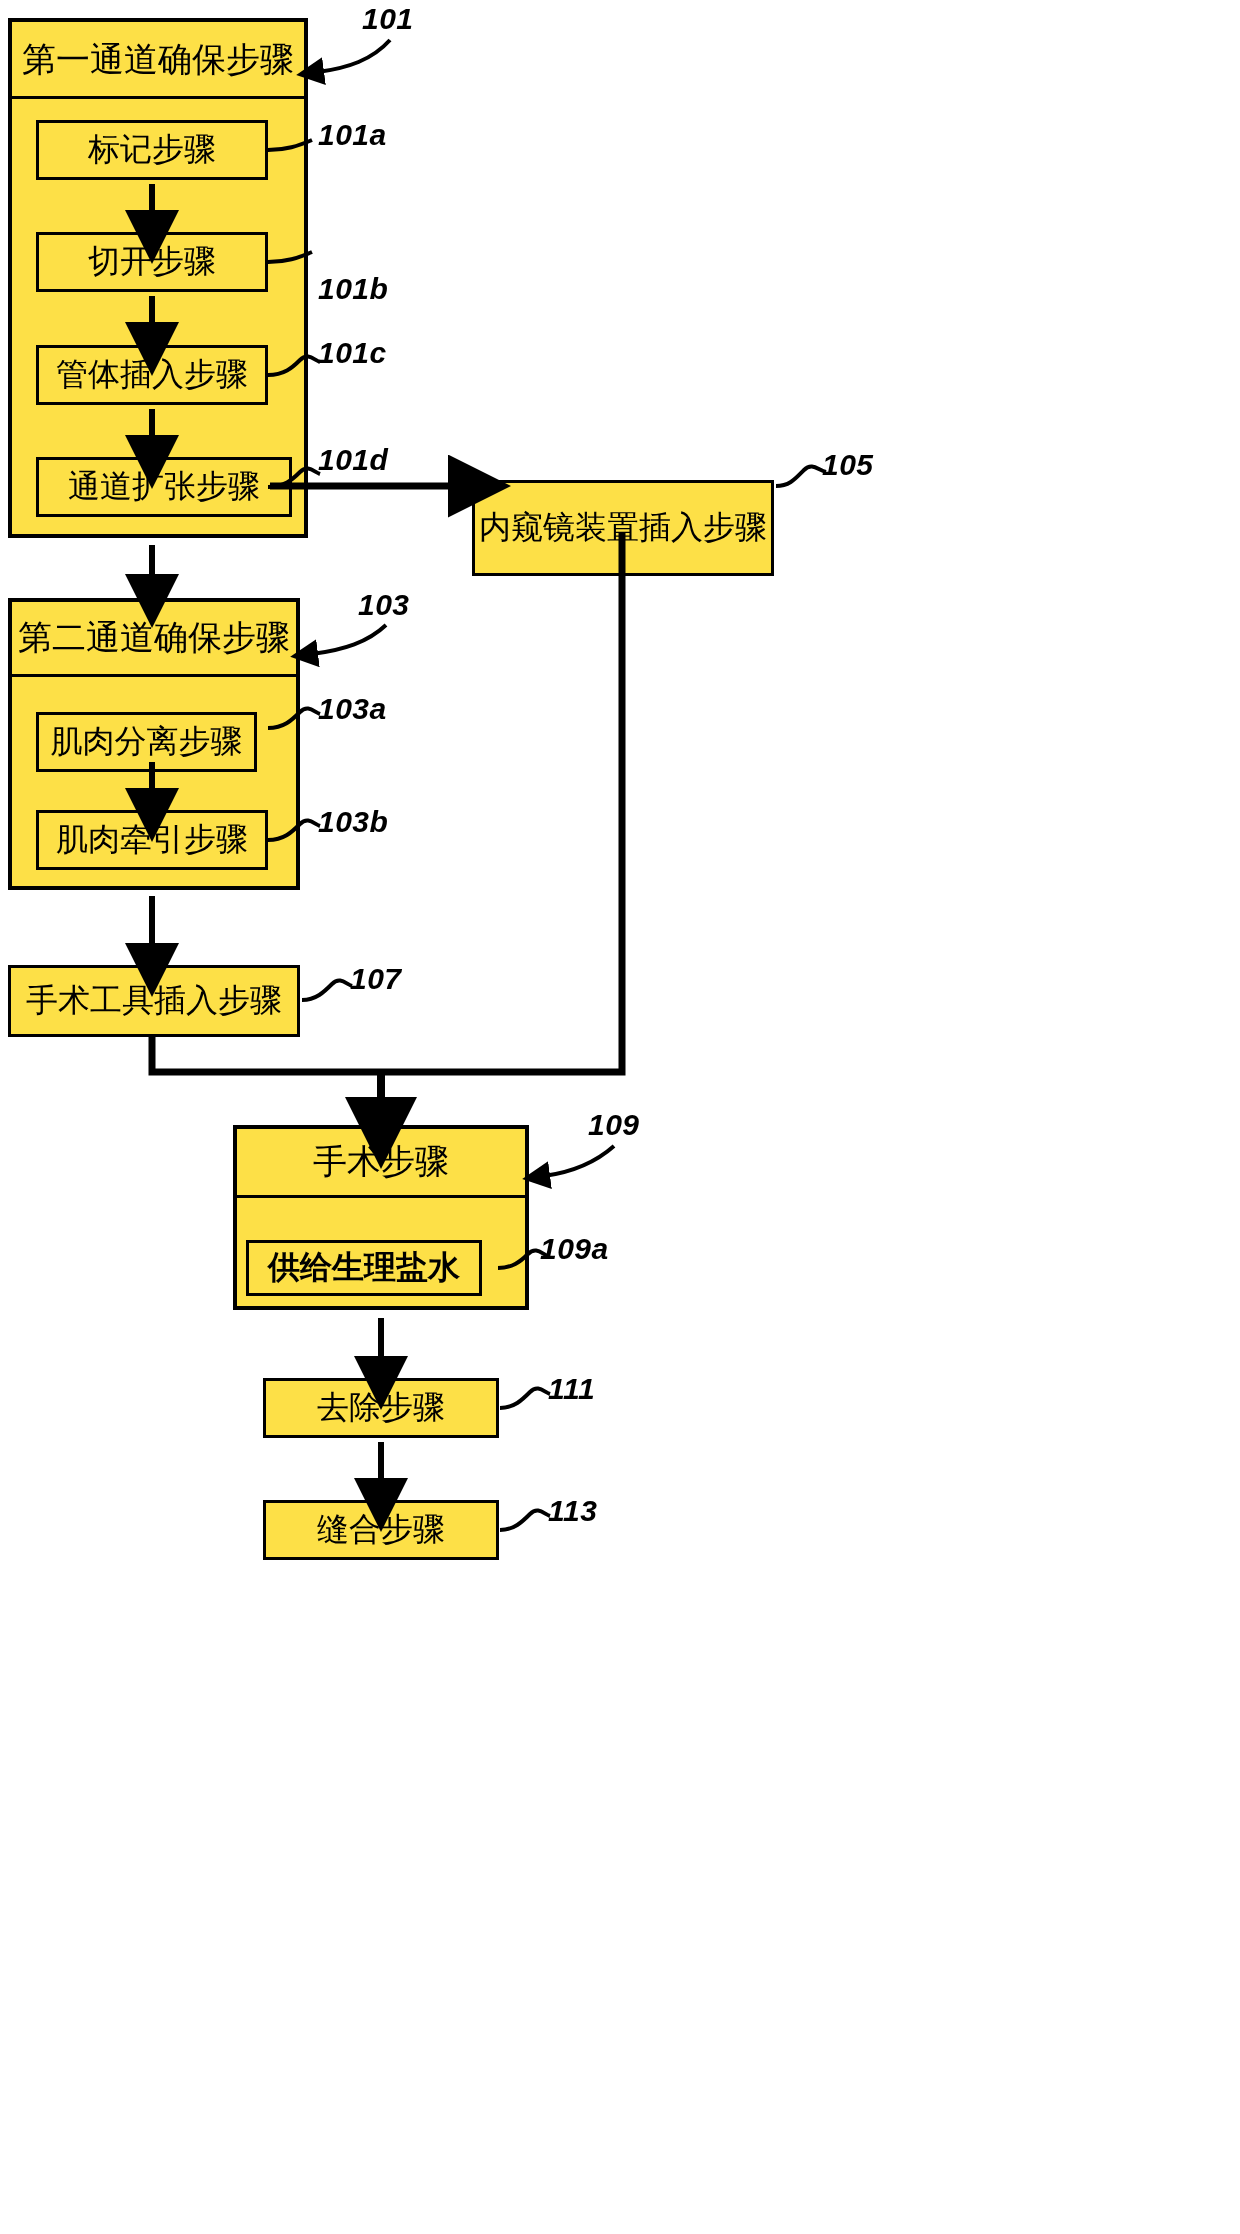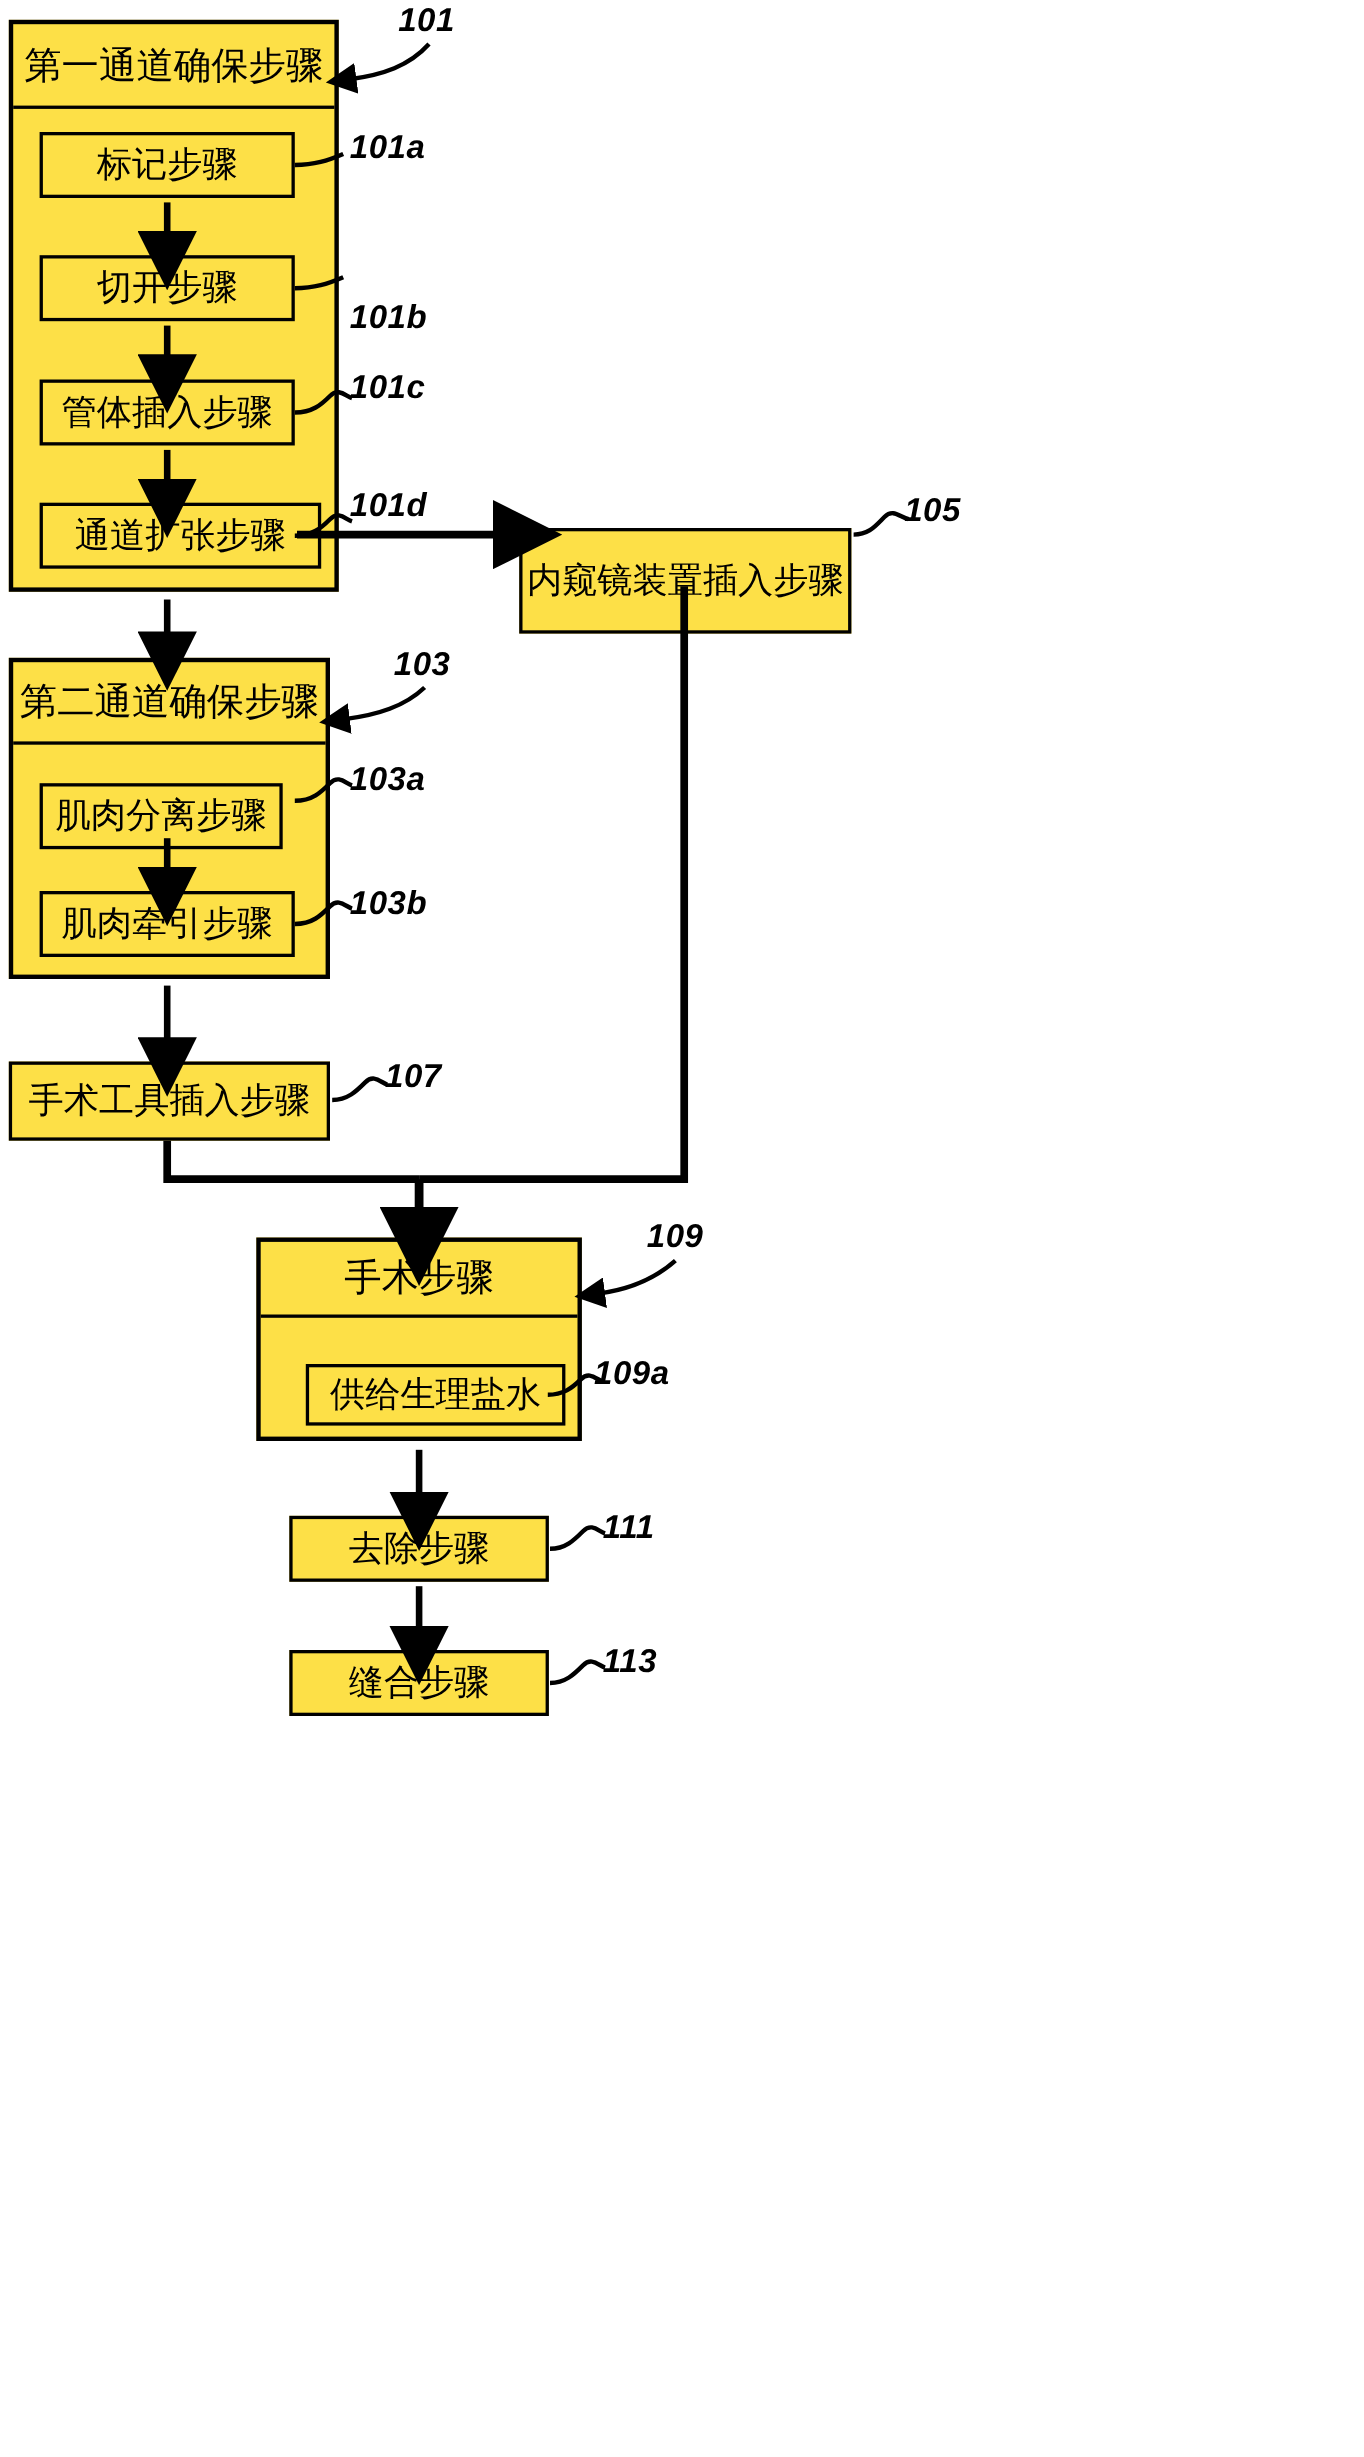--- a/index.html
+++ b/index.html
@@ -35,21 +35,21 @@
 
   <div class="box inner" style="left:36px;top:712px;width:221px;height:60px;">肌肉分离步骤</div>
   <div class="box inner" style="left:36px;top:810px;width:232px;height:60px;">肌肉牵引步骤</div>
 
   <div class="box inner" style="left:8px;top:965px;width:292px;height:72px;">手术工具插入步骤</div>
 
   <div class="box outer" style="left:233px;top:1125px;width:296px;height:185px;"></div>
   <div class="grouphead" style="left:237px;top:1129px;width:288px;height:66px;">手术步骤</div>
   <div class="ln" style="left:237px;top:1195px;width:288px;height:3px;"></div>
 
-  <div class="box inner" style="left:278px;top:1240px;width:236px;height:56px;">供给生理盐水</div>
+  <div class="box inner" style="left:246px;top:1240px;width:236px;height:56px;font-weight:bold;">供给生理盐水</div>
 
   <div class="box inner" style="left:263px;top:1378px;width:236px;height:60px;">去除步骤</div>
 
   <div class="box inner" style="left:263px;top:1500px;width:236px;height:60px;">缝合步骤</div>
 
   <div class="lbl" style="left:362px;top:2px;">101</div>
   <div class="lbl" style="left:318px;top:118px;">101a</div>
   <div class="lbl" style="left:318px;top:230px;margin-top:42px;">101b</div>
   <div class="lbl" style="left:318px;top:336px;">101c</div>
   <div class="lbl" style="left:318px;top:443px;">101d</div>

